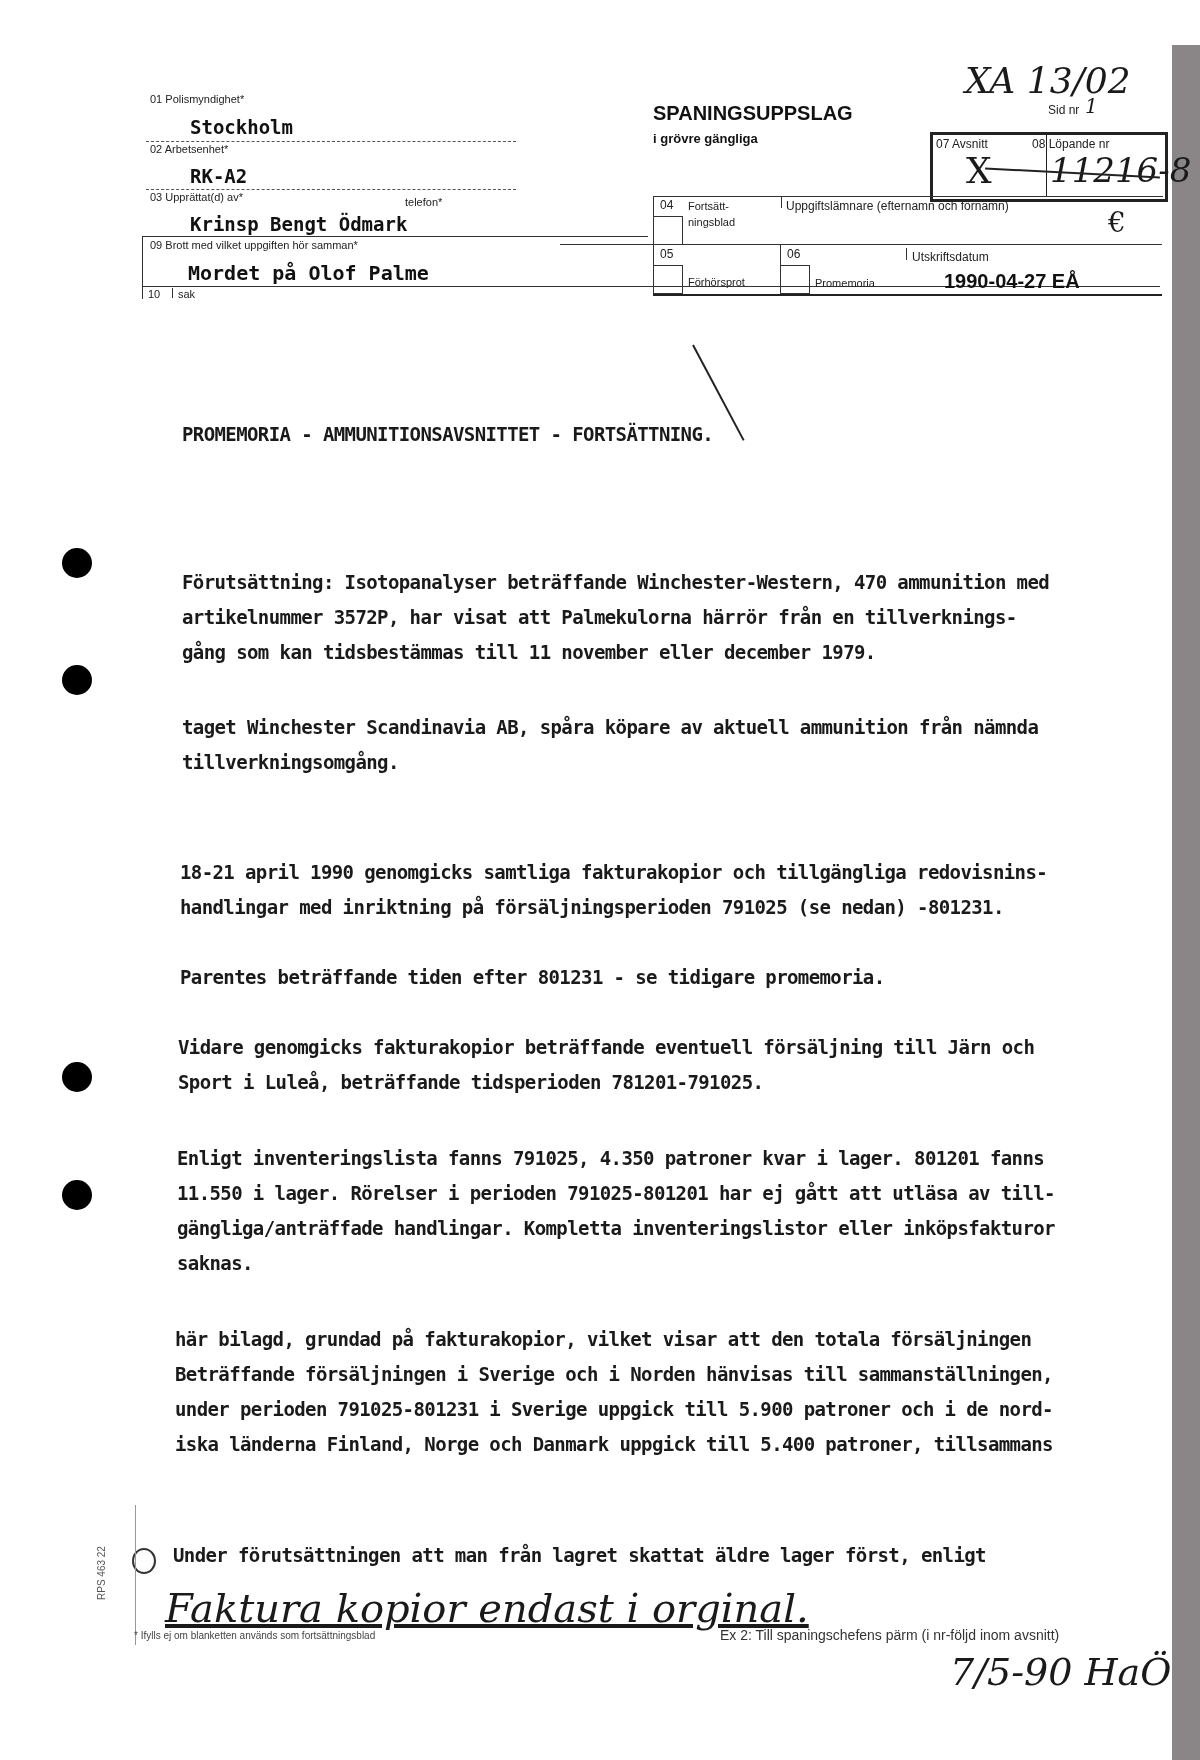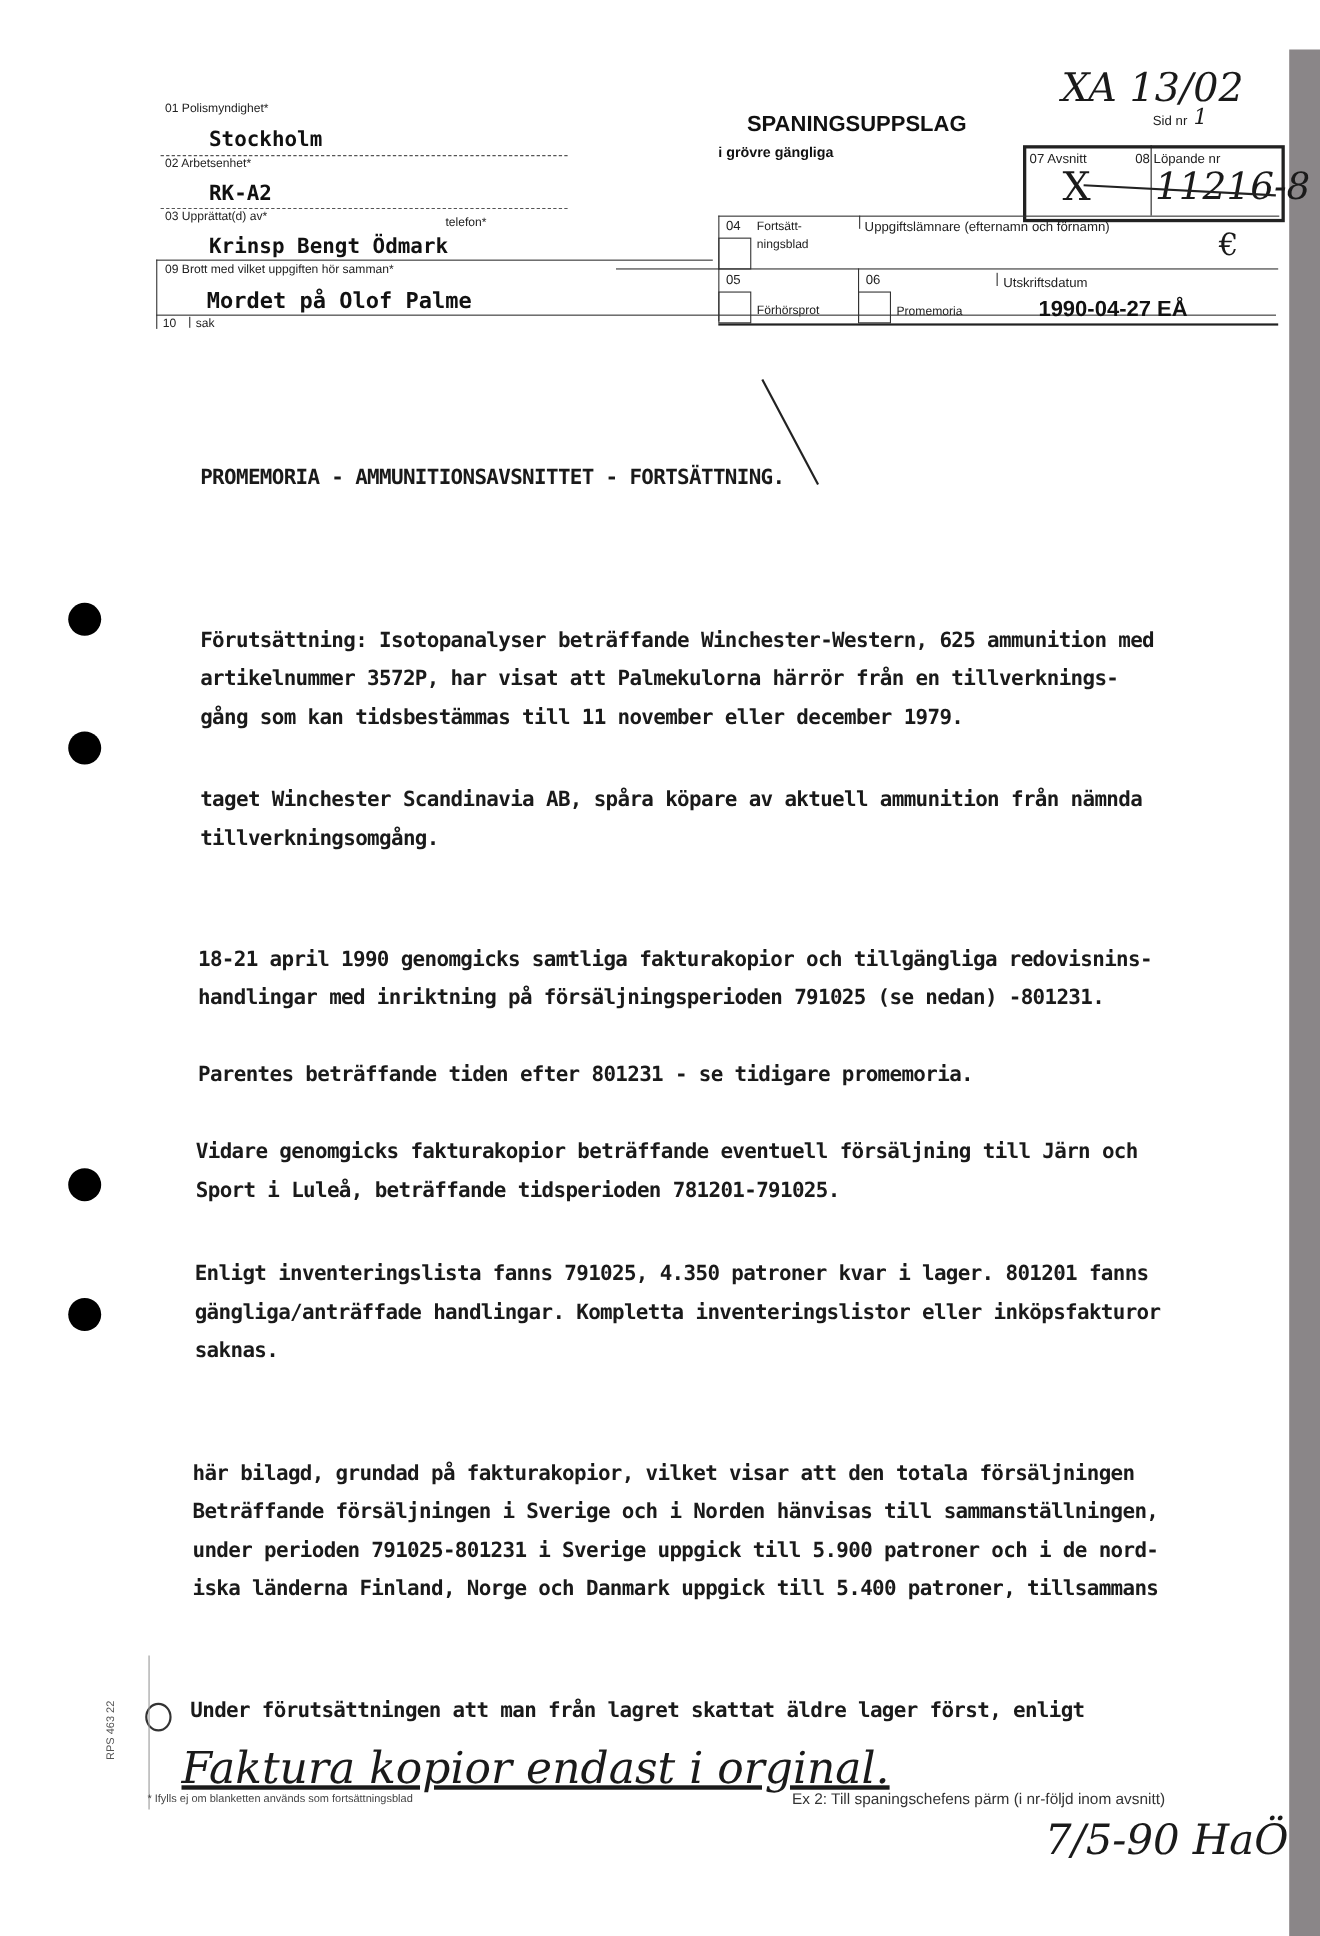--- a/index.html
+++ b/index.html
@@ -43,21 +43,21 @@
   <div class="abs" style="left:142px;top:236px;width:505px;height:62px;border-top:1px solid #333;border-left:1px solid #333;"></div>
   <div class="abs form-label" style="left:150px;top:239px;">09 Brott med vilket uppgiften hör samman*</div>
   <div class="abs typed" style="left:188px;top:261px;font-size:20px;">Mordet på Olof Palme</div>
   <div class="abs" style="left:142px;top:286px;width:1018px;border-top:1px solid #333;"></div>
   <div class="abs form-label" style="left:148px;top:288px;">10</div>
   <div class="abs" style="left:172px;top:288px;height:10px;border-left:1px solid #333;"></div>
   <div class="abs form-label" style="left:178px;top:288px;">sak</div>
 </div>
 
 <div>
-  <div class="abs" style="left:653px;top:102px;font-size:20px;font-weight:bold;margin-left:26px;">SPANINGSUPPSLAG</div>
+  <div class="abs" style="left:653px;top:102px;font-size:20px;font-weight:bold;">SPANINGSUPPSLAG</div>
   <div class="abs" style="left:653px;top:131px;font-size:13px;font-weight:bold;">i grövre gängliga</div>
 
   <div class="abs hand" style="left:965px;top:60px;font-size:36px;">XA 13/02</div>
   <div class="abs form-label" style="left:1048px;top:103px;font-size:12px;">Sid nr</div>
   <div class="abs hand" style="left:1085px;top:94px;font-size:20px;">1</div>
 
   <div class="abs" style="left:930px;top:132px;width:232px;height:64px;border:3px solid #222;"></div>
   <div class="abs" style="left:1046px;top:132px;height:64px;border-left:1px solid #222;"></div>
   <div class="abs form-label" style="left:936px;top:137px;font-size:12px;">07 Avsnitt</div>
   <div class="abs hand" style="left:966px;top:150px;font-size:36px;font-style:normal;">X</div>
@@ -88,21 +88,21 @@
   <div class="abs typed" style="left:944px;top:270px;font-size:20px;font-family:'Liberation Sans',sans-serif;">1990-04-27 EÅ</div>
   <div class="abs" style="left:653px;top:294px;width:509px;border-top:2px solid #222;"></div>
 </div>
 
 <div class="abs" style="left:692px;top:345px;width:2px;height:108px;background:#222;transform:rotate(-28deg);transform-origin:top;"></div>
 
 <div>
   <div class="abs body-text" style="left:182px;top:417px;font-size:19px;">PROMEMORIA - AMMUNITIONSAVSNITTET - FORTSÄTTNING.</div>
 
   <div class="abs" style="left:182px;top:565px;">
-    <div class="body-text">Förutsättning: Isotopanalyser beträffande Winchester-Western, 625 ammunition med</div>
+    <div class="body-text">Förutsättning: Isotopanalyser beträffande Winchester-Western, 470 ammunition med</div>
     <div class="body-text">artikelnummer 3572P, har visat att Palmekulorna härrör från en tillverknings-</div>
     <div class="body-text">gång som kan tidsbestämmas till 11 november eller december 1979.</div>
   </div>
 
   <div class="abs" style="left:182px;top:710px;">
     <div class="body-text">taget Winchester Scandinavia AB, spåra köpare av aktuell ammunition från nämnda</div>
     <div class="body-text">tillverkningsomgång.</div>
   </div>
 
   <div class="abs" style="left:180px;top:855px;">
@@ -114,20 +114,21 @@
     <div class="body-text">Parentes beträffande tiden efter 801231 - se tidigare promemoria.</div>
   </div>
 
   <div class="abs" style="left:178px;top:1030px;">
     <div class="body-text">Vidare genomgicks fakturakopior beträffande eventuell försäljning till Järn och</div>
     <div class="body-text">Sport i Luleå, beträffande tidsperioden 781201-791025.</div>
   </div>
 
   <div class="abs" style="left:177px;top:1141px;">
     <div class="body-text">Enligt inventeringslista fanns 791025, 4.350 patroner kvar i lager. 801201 fanns</div>
+    <div class="body-text">11.550 i lager. Rörelser i perioden 791025-801201 har ej gått att utläsa av till-</div>
     <div class="body-text">gängliga/anträffade handlingar. Kompletta inventeringslistor eller inköpsfakturor</div>
     <div class="body-text">saknas.</div>
   </div>
 
   <div class="abs" style="left:175px;top:1322px;">
     <div class="body-text">här bilagd, grundad på fakturakopior, vilket visar att den totala försäljningen</div>
     <div class="body-text">Beträffande försäljningen i Sverige och i Norden hänvisas till sammanställningen,</div>
     <div class="body-text">under perioden 791025-801231 i Sverige uppgick till 5.900 patroner och i de nord-</div>
     <div class="body-text">iska länderna Finland, Norge och Danmark uppgick till 5.400 patroner, tillsammans</div>
   </div>

